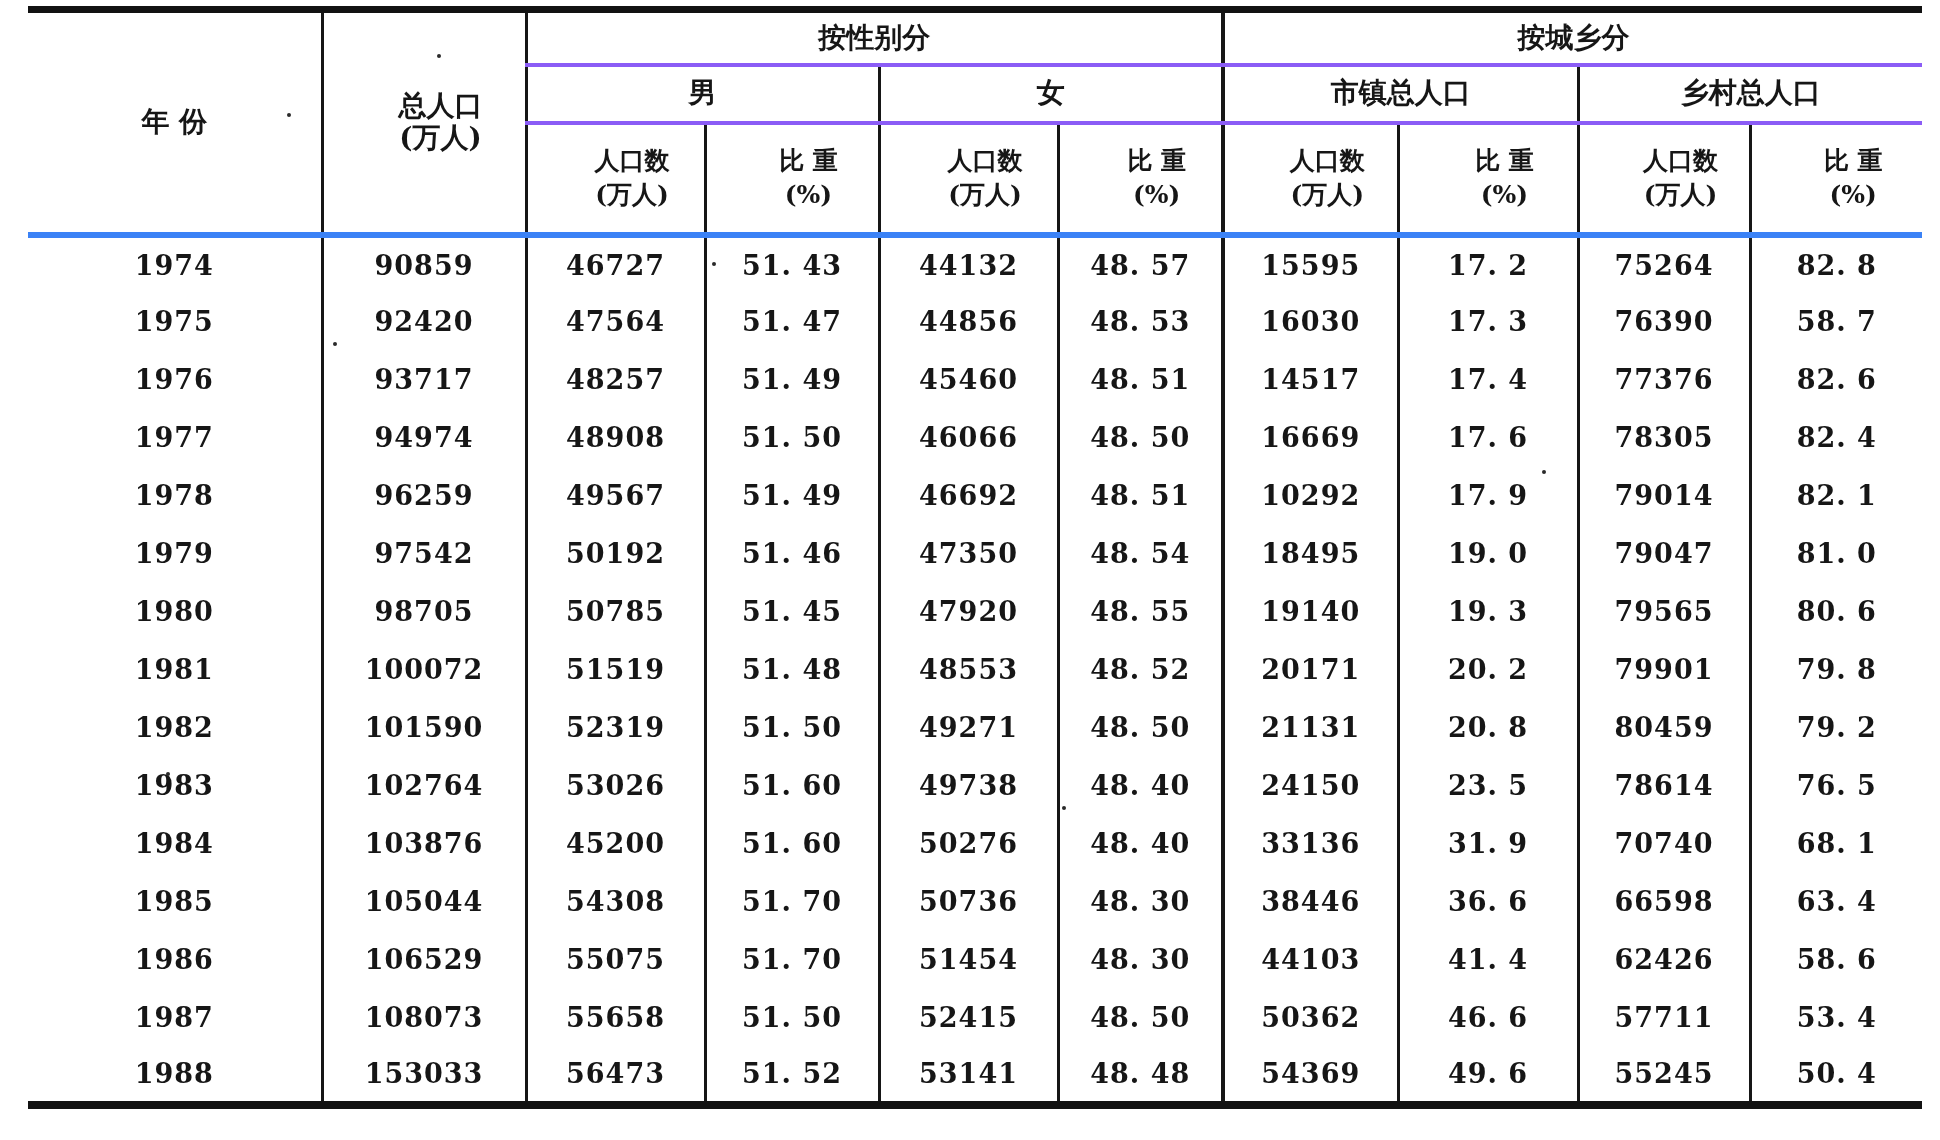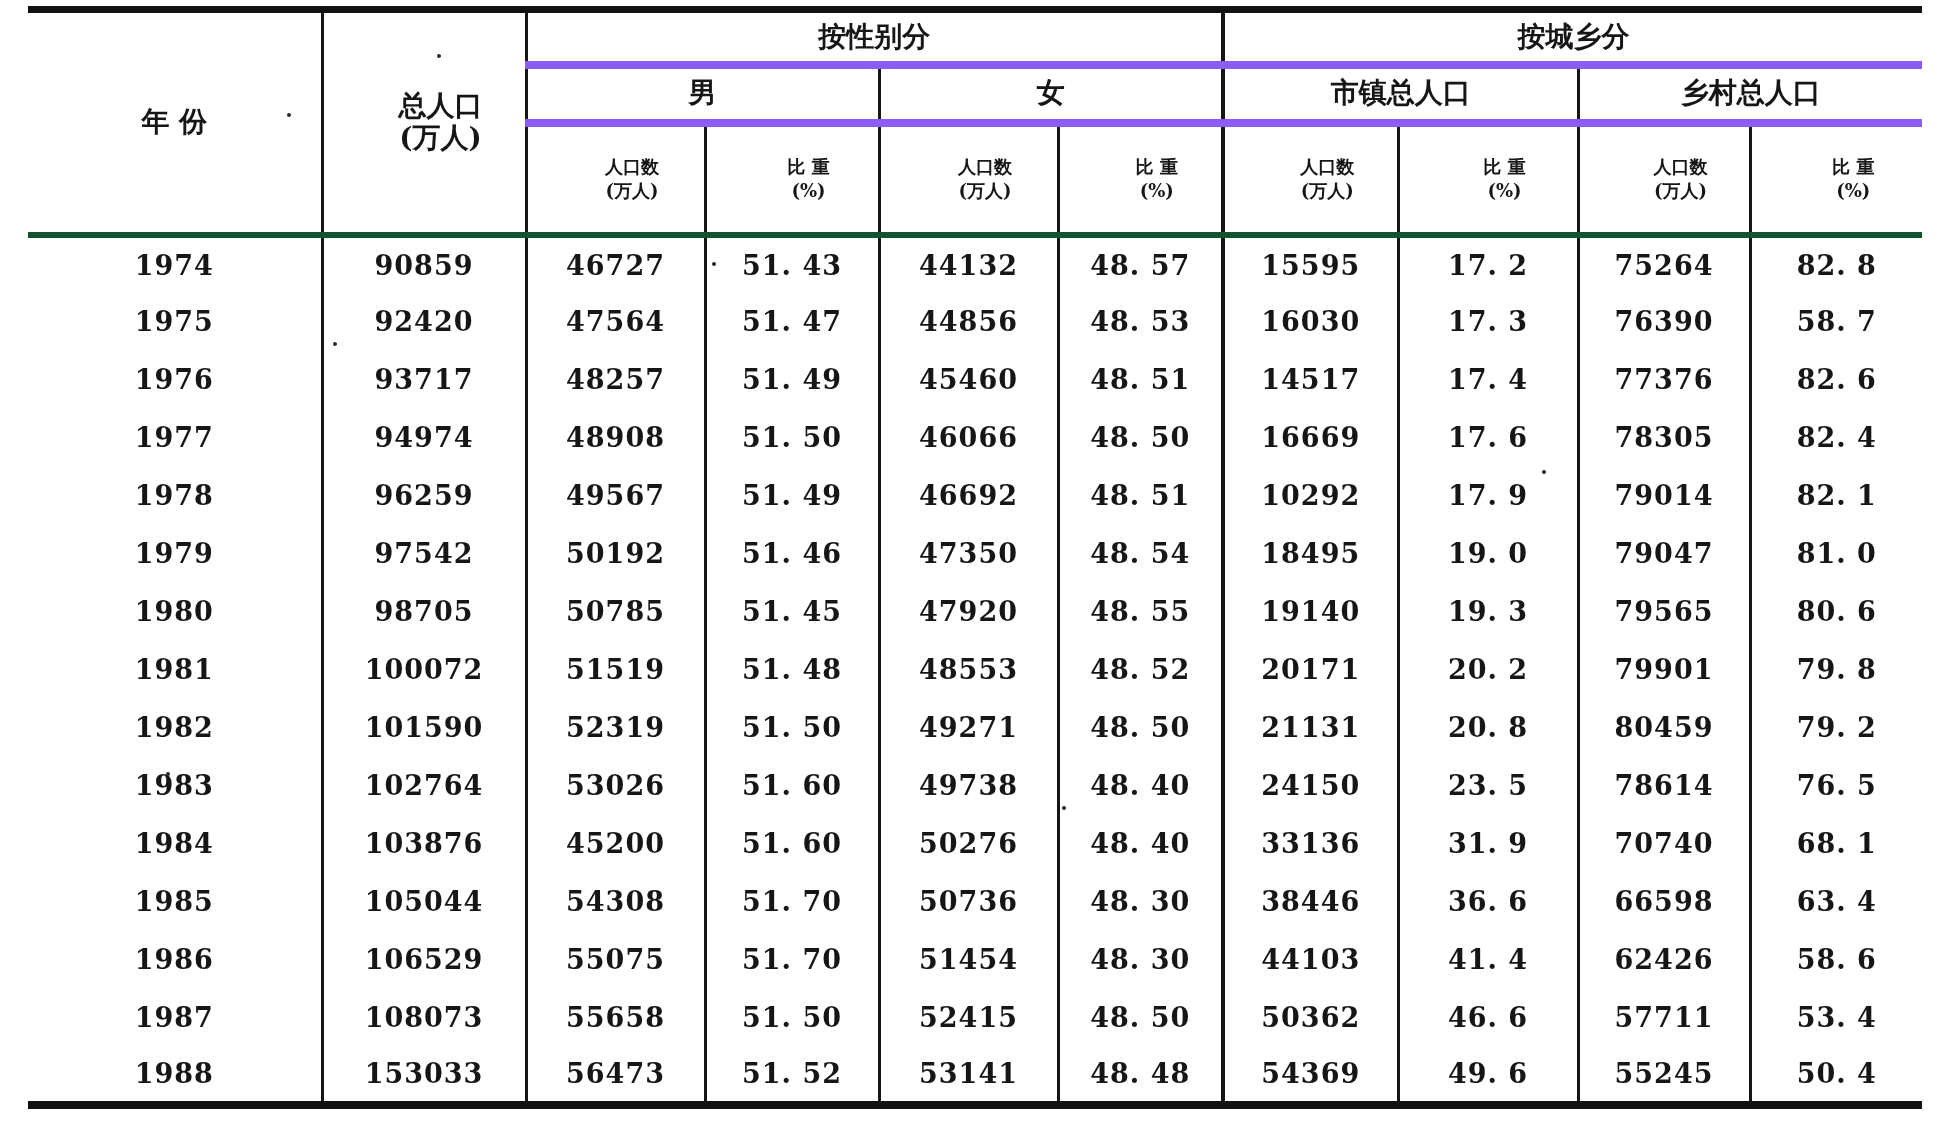--- a/index.html
+++ b/index.html
@@ -25,30 +25,30 @@
     border-bottom: 8px solid #121212;
   }
   th, td {
     padding: 0;
     text-align: center;
     vertical-align: middle;
     font-weight: bold;
     color: #161616;
   }
   thead th { font-size: 28px; line-height: 1.15; }
-  thead th.sub { font-size: 18px; line-height: 1.35; }
+  thead th.sub { font-size: 25px; line-height: 1.35; }
   tbody td { font-size: 27px; letter-spacing: 1px; }
   tr.r1 { height: 55px; }
   tr.r2 { height: 58px; }
   tr.r3 { height: 112px; }
   tbody tr { height: 58px; }
   .bR  { border-right: 3px solid #161616; }   
   .bRg { border-right: 4px solid #161616; }   
-  .hdrB  { border-bottom: 8px solid #8b5cf6; } 
-  .thick { border-bottom: 6px solid #14532d; } 
+  .hdrB  { border-bottom: 4px solid #8b5cf6; } 
+  .thick { border-bottom: 6px solid #3b82f6; } 
   .two-line div { display: block; padding-left: 33px; }
   .speck {
     position: absolute;
     background: #2a2a2a;
     border-radius: 50%;
     width: 4px; height: 4px;
   }
 </style>
 </head>
 <body>

